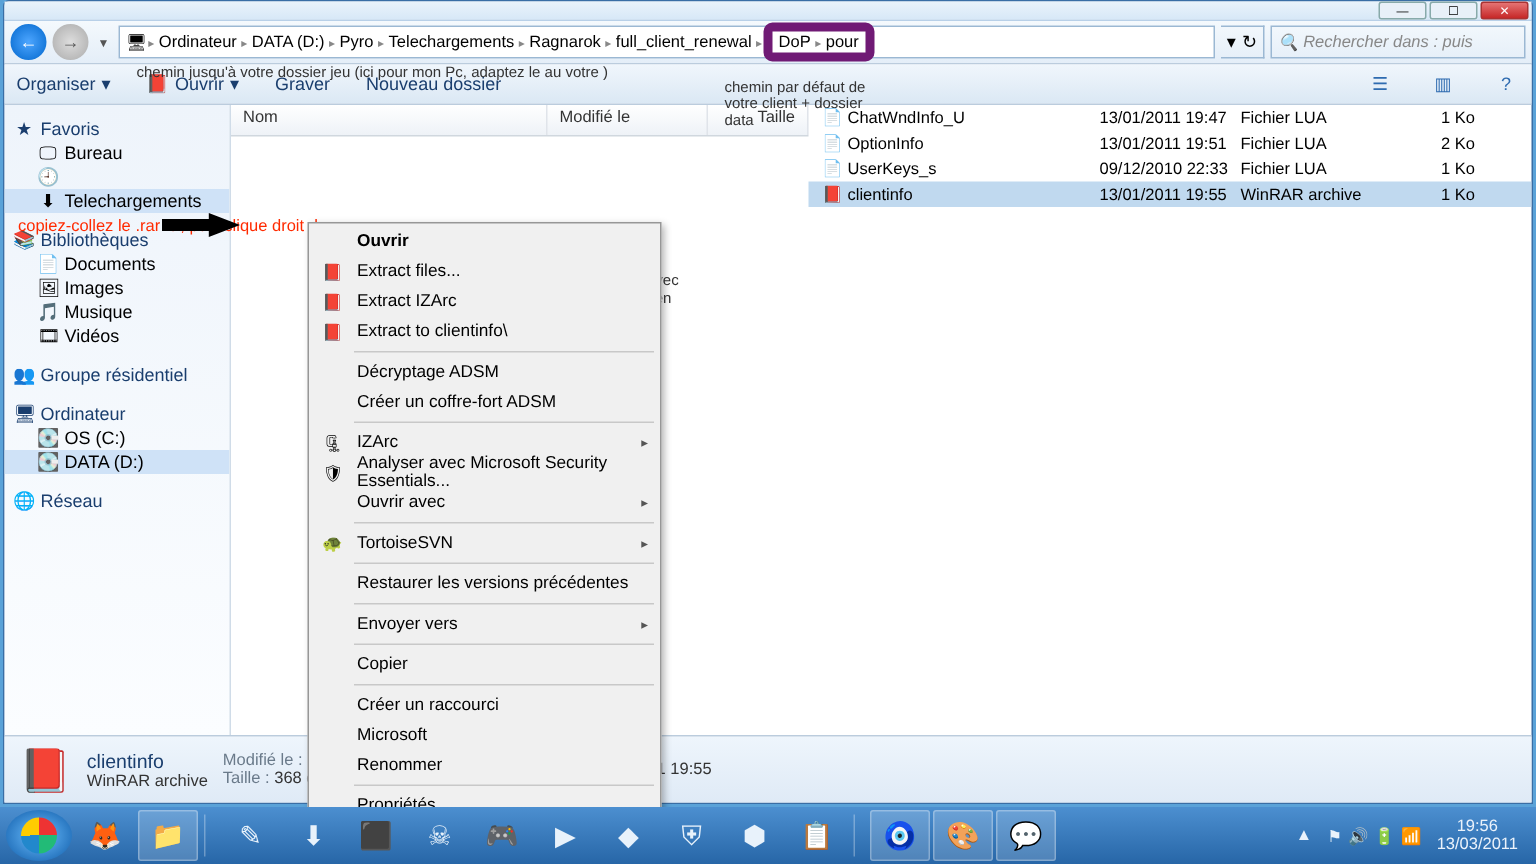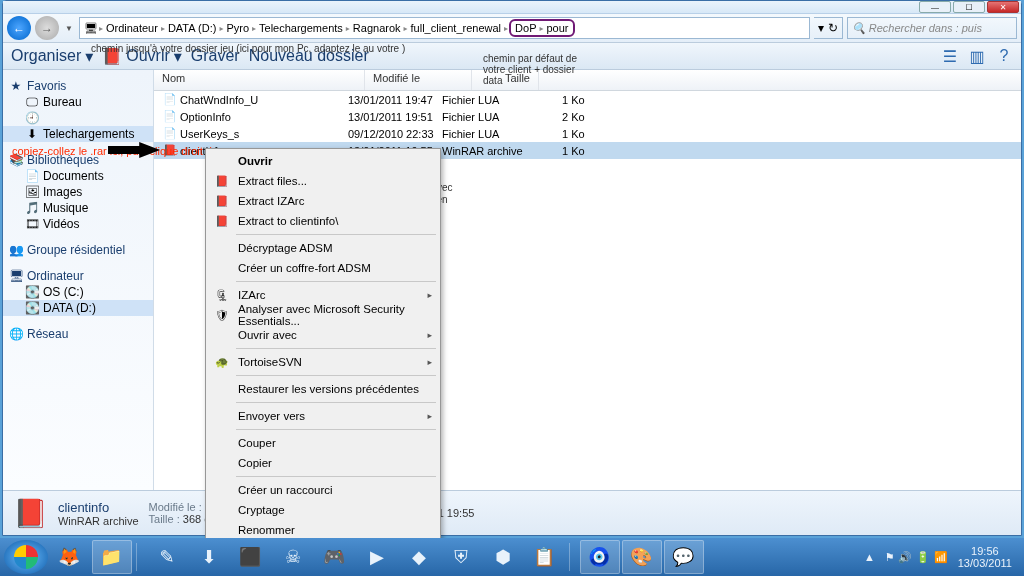--- a/index.html
+++ b/index.html
@@ -8,47 +8,47 @@
 .titlebar{height:12px;background:linear-gradient(#eaf3fb,#d7e8f7);display:flex;justify-content:flex-end;align-items:center;padding:0 2px;border-bottom:1px solid #b8d0e8}
 .winbtn{width:30px;height:10px;margin-left:2px;border:1px solid #8aa;border-radius:2px;display:flex;align-items:center;justify-content:center;font-size:8px;background:#e8f0f8}
 .winbtn.close{background:linear-gradient(#e57373,#c62828);color:#fff;border-color:#a33}
 .navbar{height:28px;background:linear-gradient(#f4f9fd,#e4eef8);display:flex;align-items:center;padding:0 4px;gap:4px;border-bottom:1px solid #bcd}
 .navbtn{width:24px;height:24px;border-radius:50%;background:radial-gradient(#4da6ff,#0066cc);display:flex;align-items:center;justify-content:center;color:#fff;font-size:12px}
 .navbtn.fwd{background:radial-gradient(#ddd,#aaa);color:#555}
 .navdrop{font-size:8px;color:#555;padding:0 2px}
 .address{flex:1;height:20px;background:#fff;border:1px solid #9bb8d3;display:flex;align-items:center;padding:0 4px;font-size:11px}
 .crumb{padding:0 2px}
 .crumb-sep{color:#888;padding:0 1px;font-size:8px}
-.boxed{display:inline-flex;align-items:center;border:2px solid #701a75;border-radius:6px;padding:1px 2px;margin:-2px 0}
+.boxed{display:inline-flex;align-items:center;border:6px solid #701a75;border-radius:6px;padding:1px 2px;margin:-2px 0}
 .address-tools{display:flex;align-items:center;border:1px solid #9bb8d3;border-left:none;height:20px;padding:0 4px;gap:4px}
 .searchbox{width:160px;height:20px;border:1px solid #9bb8d3;display:flex;align-items:center;padding:0 4px;color:#888;font-style:italic;font-size:11px}
 .annot{font-size:10px;color:#333}
 .annot.top{position:absolute;left:88px;top:42px}
 .annot.top2{position:absolute;left:480px;top:52px;width:110px;line-height:11px}
 .annot.red{position:absolute;left:12px;top:145px;color:#ff2a00;font-size:11px;line-height:12px}
 .annot.mid{position:absolute;left:362px;top:182px;width:110px;line-height:12px}
-.toolbar{height:26px;background:linear-gradient(#f0f6fc,#dbe8f4);display:flex;align-items:center;padding:0 8px;gap:9px;font-size:16px;color:#1a3e6e;border-bottom:1px solid #bcd}
+.toolbar{height:26px;background:linear-gradient(#f0f6fc,#dbe8f4);display:flex;align-items:center;padding:0 8px;gap:24px;font-size:12px;color:#1a3e6e;border-bottom:1px solid #bcd}
 .toolbar .tbtn{display:flex;align-items:center;gap:4px}
 .toolbar .spacer{flex:1}
 .toolbar .ticon{width:18px;height:16px;display:flex;align-items:center;justify-content:center;color:#2e6bb0}
 .body{flex:1;display:flex;overflow:hidden}
 .side{width:150px;background:linear-gradient(#eef4fb,#fbfdff);border-right:1px solid #d0dce8;padding:4px 0;font-size:12px;overflow:hidden}
 .side .grp{margin:4px 0 10px}
 .side .grphdr{display:flex;align-items:center;padding:1px 6px;gap:4px;color:#1a3e6e}
 .side .item{display:flex;align-items:center;padding:1px 6px 1px 22px;gap:4px}
 .side .item.sel{background:#cfe2f7}
 .side .ic{width:14px;text-align:center}
-.main{flex:1;display:flex;flex-direction:column}
+.main{flex:1;display:flex;}
 .cols{display:flex;height:20px;background:linear-gradient(#fff,#eef2f7);border-bottom:1px solid #d0d7de;font-size:11px;color:#333}
 .cols span{padding:2px 8px;border-right:1px solid #e0e4ea}
 .c-name{width:194px}.c-date{width:90px}.c-type{width:120px}.c-size{width:50px;text-align:right}
 .rows{flex:1;position:relative}
 .row{display:flex;height:17px;align-items:center;font-size:11px}
 .row .ic{width:20px;text-align:center;padding-left:6px}
-.row .n{width:168px}.row .d{width:94px}.row .t{width:120px}.row .s{width:50px;text-align:left}
+.row .n{width:168px}.row .d{width:94px}.row .t{width:120px}.row .s{width:50px;text-align:center}
 .row.sel{background:#c0d9ef}
 .arrow-right{position:absolute;width:52px;height:20px;background:#000;clip-path:polygon(0 30%,60% 30%,60% 10%,100% 50%,60% 90%,60% 70%,0 70%)}
 .arrow-left{position:absolute;width:52px;height:20px;background:#000;clip-path:polygon(100% 30%,40% 30%,40% 10%,0 50%,40% 90%,40% 70%,100% 70%)}
 .ctx{position:absolute;left:205px;top:148px;width:230px;background:#f0f0f0;border:1px solid #979797;box-shadow:2px 2px 5px rgba(0,0,0,.3);font-size:11.5px;padding:2px}
 .ctx .it{display:flex;align-items:center;height:20px;padding:0 18px 0 30px;position:relative}
 .ctx .it.bold{font-weight:bold}
 .ctx .it .cic{position:absolute;left:6px;width:16px;text-align:center;font-size:11px}
 .ctx .it .sub{position:absolute;right:6px;font-size:9px;color:#555}
 .ctx hr{border:none;border-top:1px solid #c8c8c8;margin:3px 2px 3px 28px}
 .details{height:44px;background:linear-gradient(#eef5fc,#dfeaf6);border-top:1px solid #bcd;display:flex;align-items:center;padding:0 10px;gap:10px;font-size:11px;color:#333}
@@ -294,31 +294,28 @@
       <div class="it">
         <span>Restaurer les versions précédentes</span>
       </div>
       <hr>
       <div class="it">
         <span>Envoyer vers</span>
         <span class="sub">▸</span>
       </div>
       <hr>
       <div class="it">
-        <span>Couper</span>
-      </div>
-      <div class="it">
         <span>Copier</span>
       </div>
       <hr>
       <div class="it">
         <span>Créer un raccourci</span>
       </div>
       <div class="it">
-        <span>Cryptage</span>
+        <span>Microsoft</span>
       </div>
       <div class="it">
         <span>Renommer</span>
       </div>
       <hr>
       <div class="it">
         <span>Propriétés</span>
       </div>
     </div>
 

